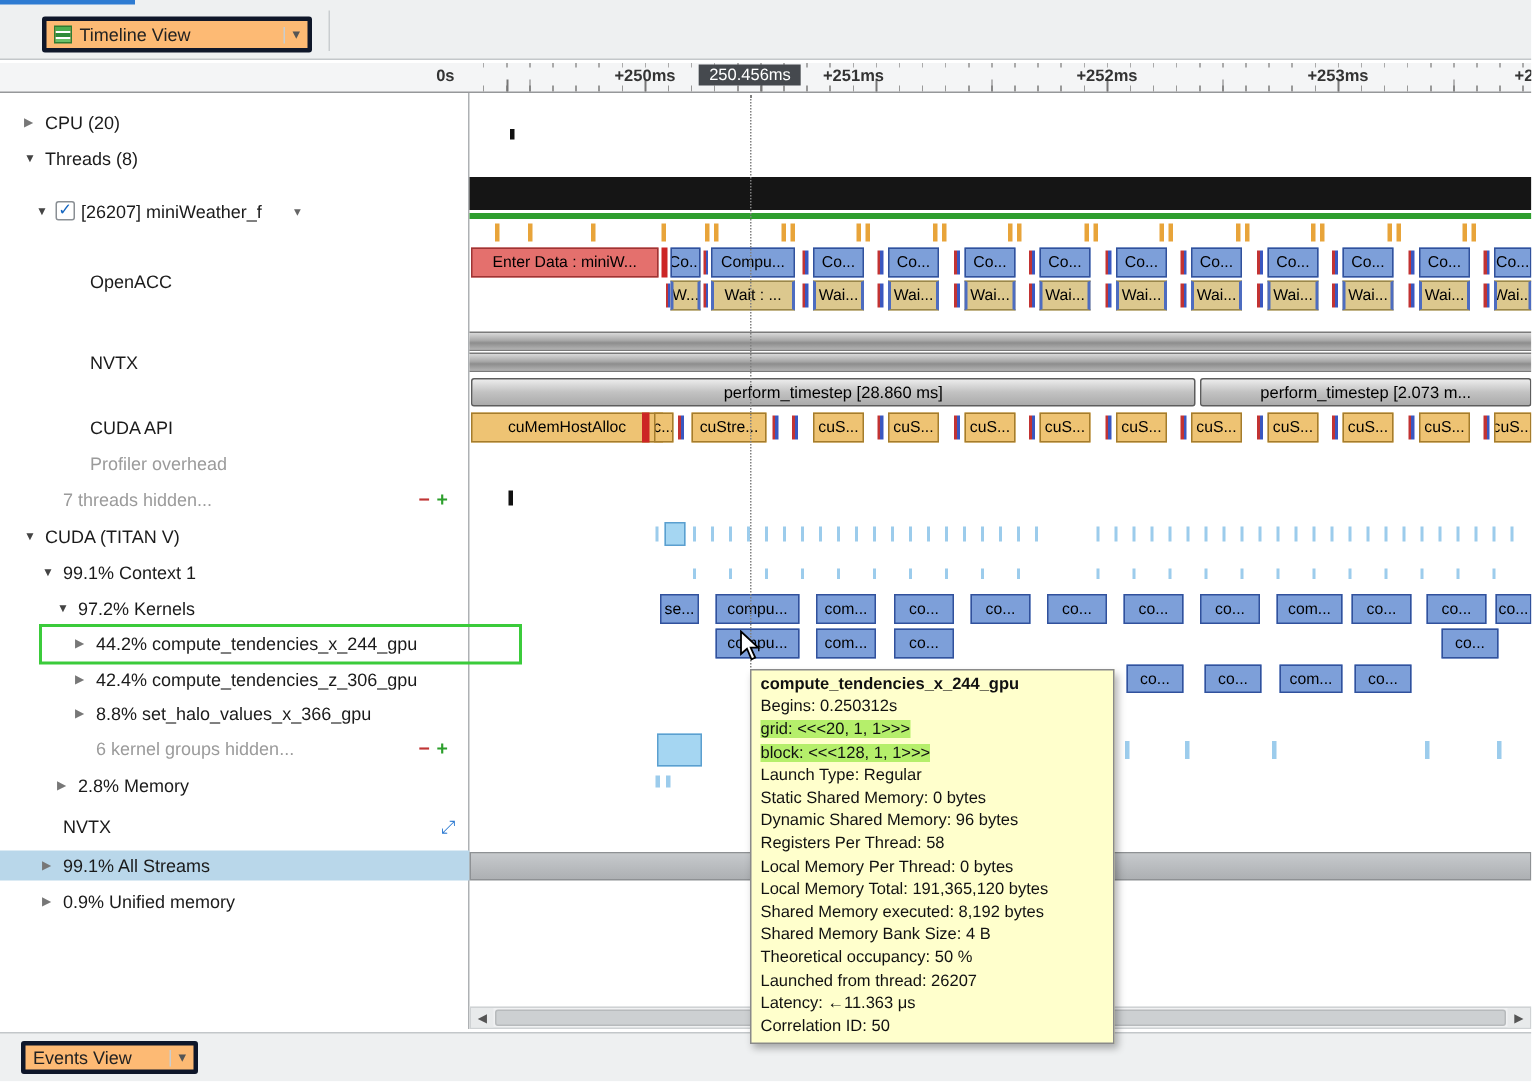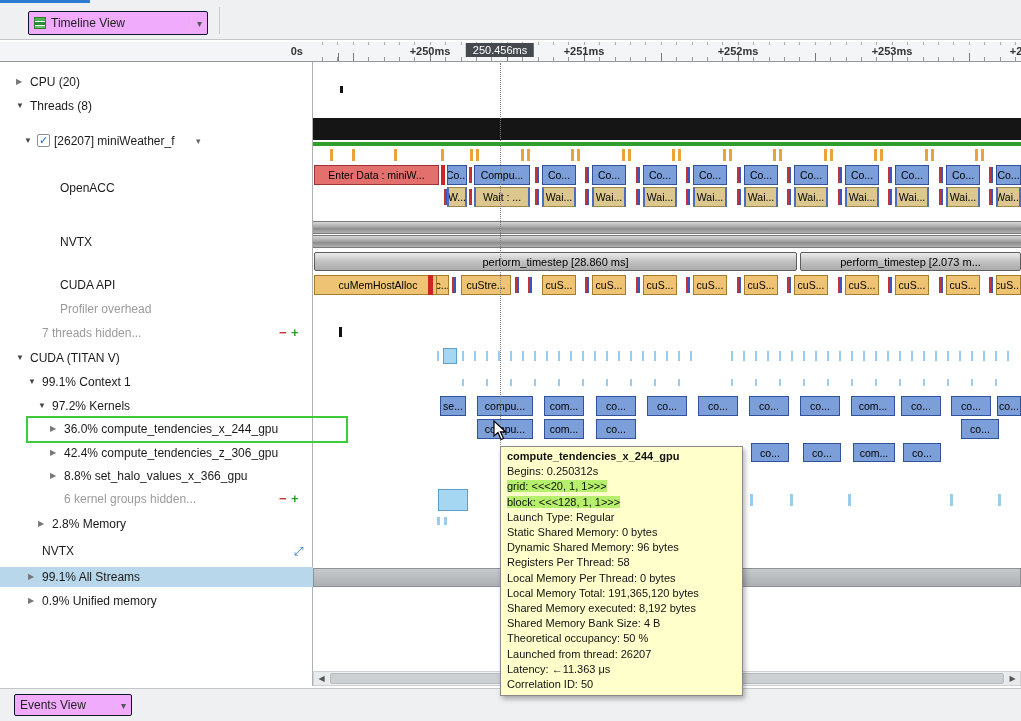--- a/index.html
+++ b/index.html
@@ -2,21 +2,21 @@
 <html><head>
 <meta charset="utf-8">
 <style>
 *{margin:0;padding:0;box-sizing:border-box}
 html,body{width:1021px;height:721px;overflow:hidden}
 body{font-family:"Liberation Sans","DejaVu Sans",sans-serif;background:#fff}
 #app{position:relative;width:1021px;height:721px;overflow:hidden;background:#fff}
 .toolbar{position:absolute;left:0;top:0;width:1021px;height:40px;background:#eef0f1;border-bottom:1px solid #c3c7ca}
 .tab-accent{position:absolute;left:0;top:0;width:90px;height:3px;background:#2e7bd2}
 .toolbar-sep{position:absolute;left:219px;top:7px;width:1px;height:27px;background:#c9cdd0}
-.dd{position:absolute;display:flex;align-items:center;background:#f0abfc;border:1px solid #0f172a;border-radius:2px;font-size:12px;color:#222;padding:0 5px;gap:5px;z-index:40}
+.dd{position:absolute;display:flex;align-items:center;background:#fdba74;border:3px solid #0f172a;border-radius:2px;font-size:12px;color:#222;padding:0 5px;gap:5px;z-index:40}
 #dd-timeline{left:28px;top:11px;width:180px;height:24px}
 #dd-events{left:14px;top:694px;width:118px;height:22px}
 .dd .caret{margin-left:auto;border-left:1px solid #c9cdd0;padding-left:5px;color:#555;font-size:10px}
 .tl-icon{width:12px;height:12px;border:1px solid #2e7d32;background:linear-gradient(180deg,#4caf50 0 3px,#fff 3px 4px,#2e8b3a 4px 7px,#fff 7px 8px,#6abf69 8px 12px)}
 .ruler{position:absolute;left:0;top:42px;width:1021px;height:20px;background:#f4f5f6;border-bottom:1px solid #96989a;z-index:2}
 .ruler .origin{position:absolute;left:270px;top:3px;width:33px;text-align:right;font-size:11px;font-weight:bold;color:#333}
 .rlab{position:absolute;top:3px;transform:translateX(-50%);font-size:11px;font-weight:bold;color:#333;white-space:nowrap}
 .badge{position:absolute;left:500px;top:1px;transform:translateX(-50%);background:#45494e;color:#fff;font-size:11px;padding:1px 7px;z-index:3;white-space:nowrap}
 .ticks-minor{position:absolute;left:313px;bottom:0;width:708px;height:4px;background:repeating-linear-gradient(90deg,#999 0,#999 1px,transparent 1px,transparent 15.4px);background-position-x:9px}
 .ticks-top{position:absolute;left:313px;top:0;width:708px;height:3px;background:repeating-linear-gradient(90deg,#aaa 0,#aaa 1px,transparent 1px,transparent 15.4px);background-position-x:9px}
@@ -81,21 +81,21 @@
     <span class="caret">▾</span>
   </div>
 
   <div class="ruler">
     <div class="ticks-top"></div>
     <div class="ticks-minor"></div>
     <div class="ticks-major"></div>
     <span class="origin">0s</span>
     <div id="ruler-labels">
         <span class="rlab" style="left: 430px;">+250ms</span>
-        <span class="rlab" style="left: 584px;">+251ms</span>
+        <span class="rlab" style="left: 569px;">+251ms</span>
         <span class="rlab" style="left: 738px;">+252ms</span>
         <span class="rlab" style="left: 892px;">+253ms</span>
         <span class="rlab" style="left: 1016px;">+2</span>
       </div>
     <div class="badge">250.456ms</div>
   </div>
 
   <div class="sidebar-bg"></div>
   <div id="sidebar-rows">
       <div class="tree-row" style="top: 72px;">
@@ -136,21 +136,21 @@
       <div class="tree-row" style="top: 372px;">
         <span class="arr down" style="left: 28px;">▼</span>
         <span class="lbl" style="left: 42px;">99.1% Context 1</span>
       </div>
       <div class="tree-row" style="top: 396px;">
         <span class="arr down" style="left: 38px;">▼</span>
         <span class="lbl" style="left: 52px;">97.2% Kernels</span>
       </div>
       <div class="tree-row" style="top: 419px;">
         <span class="arr right" style="left: 50px;">▶</span>
-        <span class="lbl" style="left: 64px;">36.0% compute_tendencies_x_244_gpu</span>
+        <span class="lbl" style="left: 64px;">44.2% compute_tendencies_x_244_gpu</span>
       </div>
       <div class="tree-row" style="top: 443px;">
         <span class="arr right" style="left: 50px;">▶</span>
         <span class="lbl" style="left: 64px;">42.4% compute_tendencies_z_306_gpu</span>
       </div>
       <div class="tree-row" style="top: 466px;">
         <span class="arr right" style="left: 50px;">▶</span>
         <span class="lbl" style="left: 64px;">8.8% set_halo_values_x_366_gpu</span>
       </div>
       <div class="tree-row muted" style="top: 489px;">

